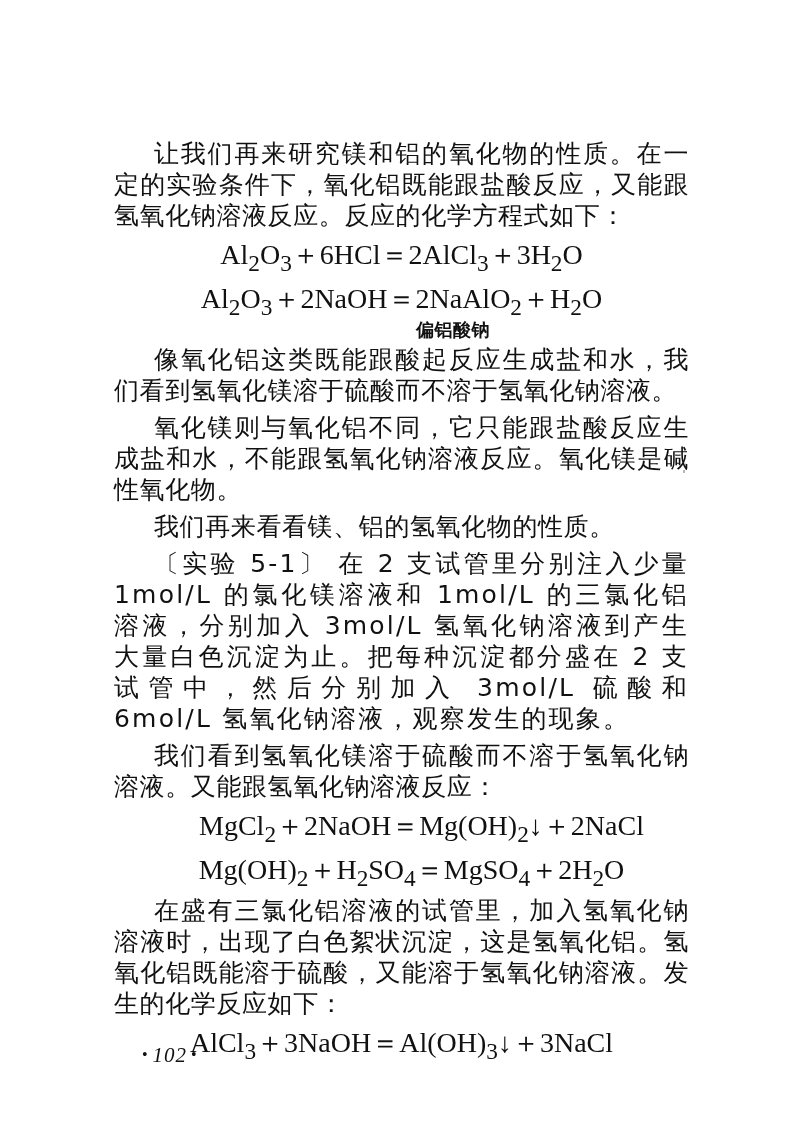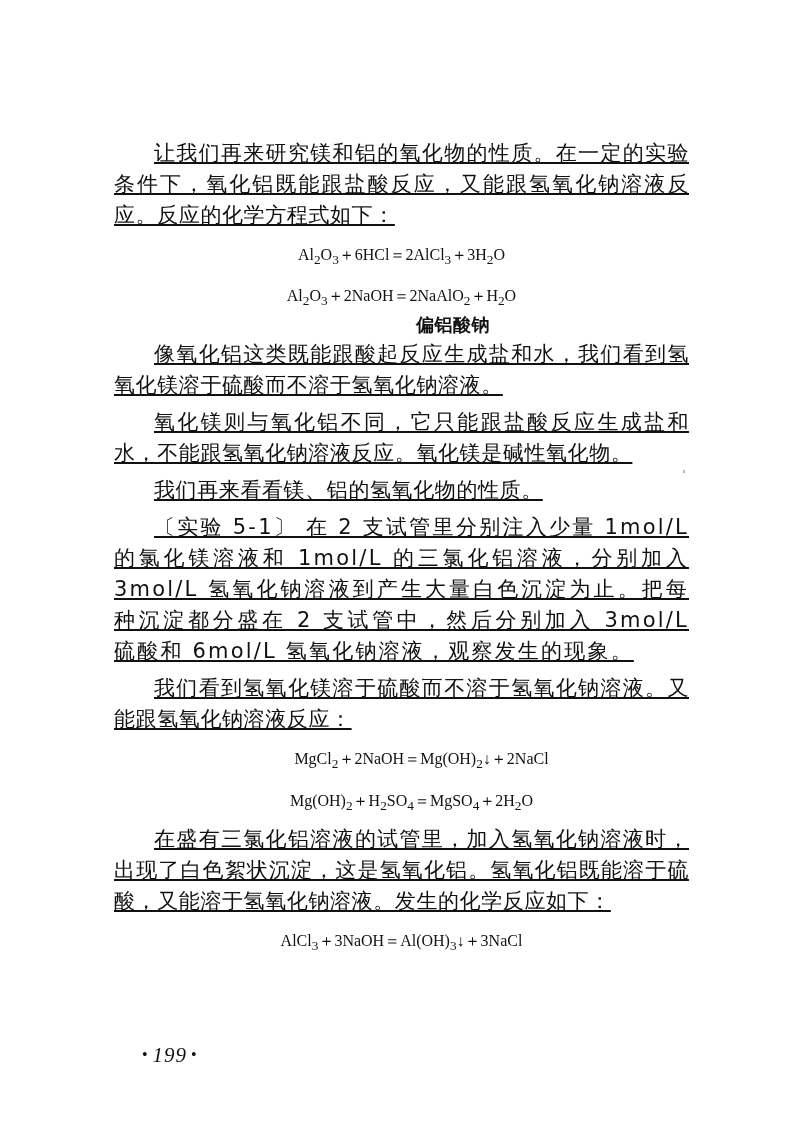--- a/index.html
+++ b/index.html
@@ -11,34 +11,33 @@
       color: #111111;
       font-family: "DejaVu Serif", "Liberation Serif", serif;
     }
     .page {
       position: absolute;
       left: 114px;
       top: 138px;
       width: 575px;
     }
     .para {
-      font-size: 21px;
+      font-size: 25px;
       line-height: 31px;
       margin: 0 0 6px 0;
       text-align: justify;
       text-align-last: left;
       letter-spacing: 0.6px;
       font-family: "DejaVu Sans", "Liberation Sans", sans-serif;
-      text-decoration: underline;
     }
     .para.indent { text-indent: 40px; }
     .para.light { font-weight: normal; letter-spacing: 2.2px; }
     .eq {
       font-family: "Liberation Serif", "DejaVu Serif", serif;
-      font-size: 16px;
+      font-size: 28px;
       line-height: 36px;
       text-align: center;
       margin: 0;
       white-space: nowrap;
     }
     .eq-note {
       font-family: "DejaVu Sans", "Liberation Sans", sans-serif;
       font-size: 18px;
       font-weight: bold;
       line-height: 20px;
@@ -83,16 +82,16 @@
 
   <div class="eq" style="padding-left:40px;">MgCl<sub>2</sub>＋2NaOH＝Mg(OH)<sub>2</sub>↓＋2NaCl</div>
   <div class="eq" style="padding-left:20px;">Mg(OH)<sub>2</sub>＋H<sub>2</sub>SO<sub>4</sub>＝MgSO<sub>4</sub>＋2H<sub>2</sub>O</div>
 
   <p class="para indent">在盛有三氯化铝溶液的试管里，加入氢氧化钠溶液时，出现了白色絮状沉淀，这是氢氧化铝。氢氧化铝既能溶于硫酸，又能溶于氢氧化钠溶液。发生的化学反应如下：</p>
 
   <div class="eq">AlCl<sub>3</sub>＋3NaOH＝Al(OH)<sub>3</sub>↓＋3NaCl</div>
 </div>
 
 <div class="page-num">
-  <span class="dot">•</span><span>199</span><span class="dot">•</span>
+  <span class="dot">•</span><span>102</span><span class="dot">•</span>
 </div>
 
 <div class="speck"></div>
 
 </body></html>

